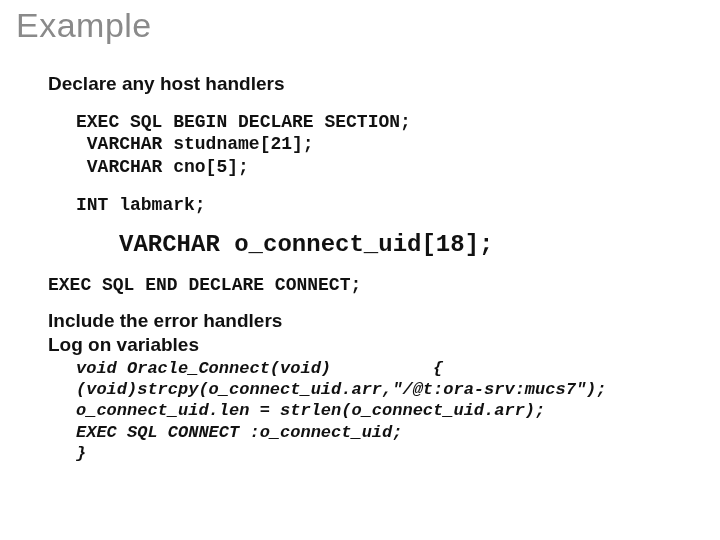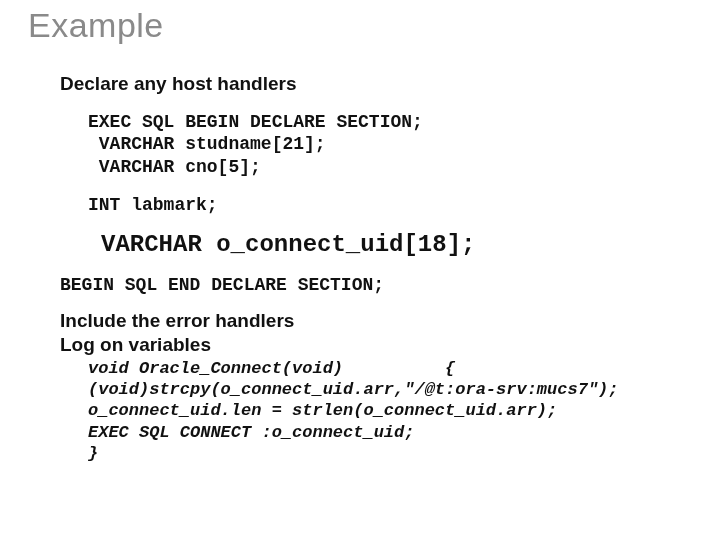--- a/index.html
+++ b/index.html
@@ -10,21 +10,21 @@
     background: #ffffff;
     font-family: Arial, Helvetica, sans-serif;
     color: #111;
     overflow: hidden;
   }
   .slide {
     width: 720px;
     height: 540px;
     position: relative;
     box-sizing: border-box;
-    padding: 6px 12px 10px 28px;
+    padding: 6px 12px 10px 16px;
   }
   .title {
     font-size: 34px;
     font-weight: 400;
     color: #8a8a8a;
     margin: 0 0 28px 0;
     letter-spacing: 0.5px;
   }
   .body {
     padding-left: 32px;
@@ -54,21 +54,21 @@
     font-style: italic;
   }
   .code-lg {
     font-family: "Courier New", Courier, monospace;
     font-size: 24px;
     font-weight: bold;
     white-space: pre;
     line-height: 1.24;
   }
   .standalone-indent {
-    margin-left: 41px;
+    margin-left: 71px;
     margin-bottom: 14px;
   }
   .end-section {
     margin-left: 0;
     margin-bottom: 14px;
   }
   .logon-block {
     margin: 0 0 0 28px;
   }
 </style>
@@ -80,21 +80,21 @@
   <h1 class="title">Example</h1>
 
   <div class="body">
 
     <div class="h2">Declare any host handlers</div>
     <div class="code code-block">EXEC SQL BEGIN DECLARE SECTION;
  VARCHAR studname[21];
  VARCHAR cno[5];</div>
     <div class="code code-block">INT labmark;</div>
     <div class="code-lg standalone-indent">VARCHAR o_connect_uid[18];</div>
-    <div class="code end-section">BEGIN SQL END DECLARE SECTION;</div>
+    <div class="code end-section">EXEC SQL END DECLARE CONNECT;</div>
 
     <div class="h2">Include the error handlers</div>
 
     <div class="h2">Log on variables</div>
     <div class="code-sm logon-block">void Oracle_Connect(void)          {
 (void)strcpy(o_connect_uid.arr,"/@t:ora-srv:mucs7");
 o_connect_uid.len = strlen(o_connect_uid.arr);
 EXEC SQL CONNECT :o_connect_uid;
 }</div>
 

